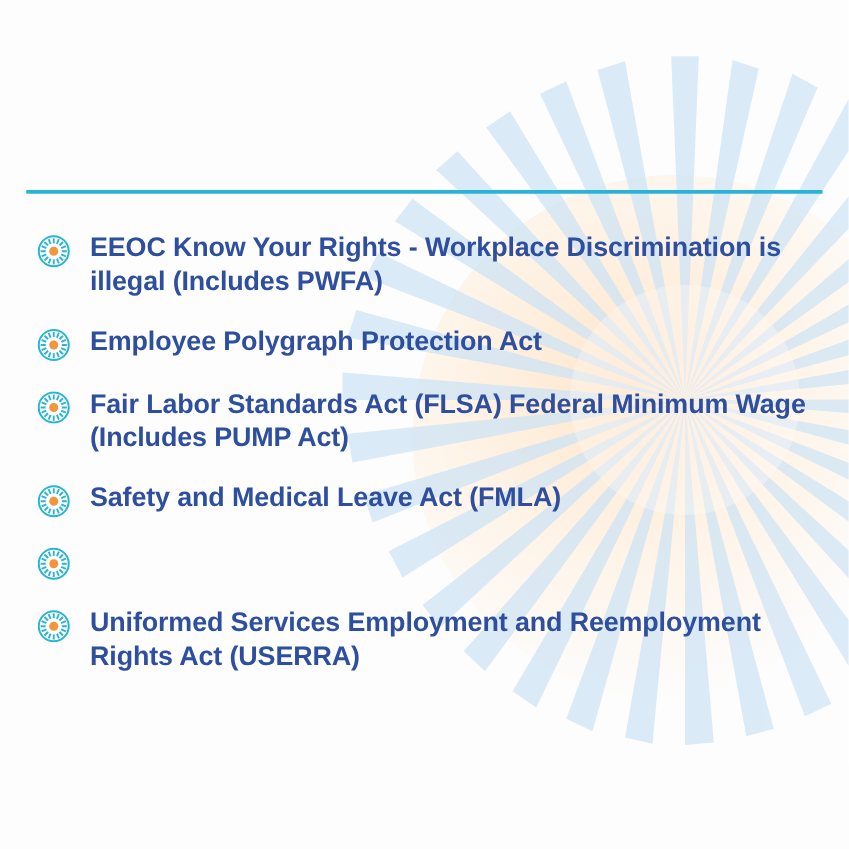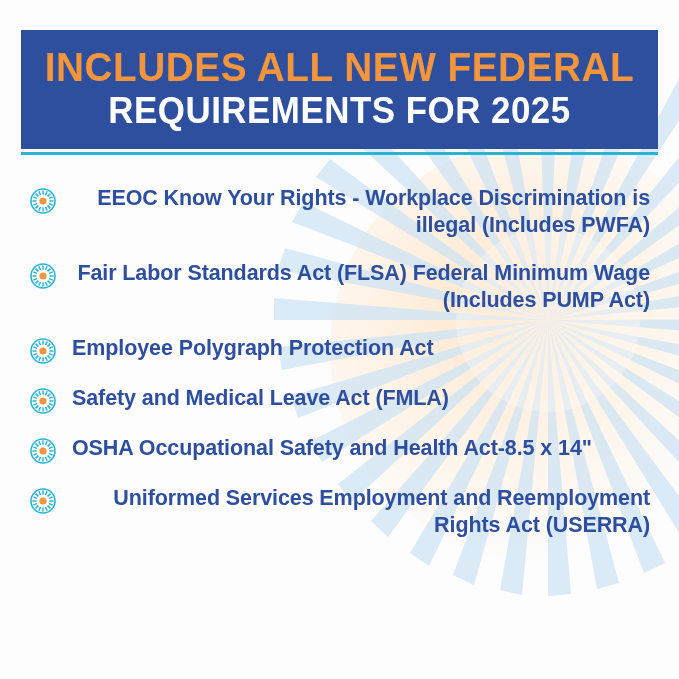--- a/index.html
+++ b/index.html
@@ -69,21 +69,20 @@
     background: #29b4d6;
     z-index: 3;
   }
 
   
   .list {
     position: absolute;
     left: 30px; top: 184px;
     width: 620px;
     z-index: 2;
-    text-align: right;
   }
   .item {
     display: flex;
     align-items: flex-start;
     margin-bottom: 20px;
   }
   .item:last-child { margin-bottom: 14px; }
   .bullet {
     flex: 0 0 auto;
     width: 26px; height: 26px;
@@ -143,24 +142,20 @@
         <polygon points="0,0 -232,-143 -218,-161"></polygon>
         <polygon points="0,0 -199,-184 -182,-199"></polygon>
         <polygon points="0,0 -159,-218 -140,-231"></polygon>
         <polygon points="0,0 -116,-245 -95,-255"></polygon>
         <polygon points="0,0 -70,-264 -48,-271"></polygon>
       </g>
       <circle r="92" fill="#ffffff" opacity="0.35"></circle>
     </g>
   </svg>
 
-  <div class="banner">
-    <div class="banner-line1">INCLUDES ALL NEW FEDERAL</div>
-    <div class="banner-line2">REQUIREMENTS FOR 2025</div>
-  </div>
   <div class="banner-underline"></div>
 
   <div class="list">
 
     <div class="item">
       <span class="bullet">
         <svg width="26" height="26" viewBox="0 0 26 26">
           <circle cx="13" cy="13" r="12" fill="#ffffff" stroke="#29b4d6" stroke-width="1.6"></circle>
           <g stroke="#29b4d6" stroke-width="1.5">
             <line x1="13" y1="2.5" x2="13" y2="23.5"></line>
@@ -190,20 +185,41 @@
             <line x1="20.4" y1="5.6" x2="5.6" y2="20.4"></line>
             <line x1="8.9" y1="3.3" x2="17.1" y2="22.7"></line>
             <line x1="17.1" y1="3.3" x2="8.9" y2="22.7"></line>
             <line x1="3.3" y1="8.9" x2="22.7" y2="17.1"></line>
             <line x1="3.3" y1="17.1" x2="22.7" y2="8.9"></line>
           </g>
           <circle cx="13" cy="13" r="6.5" fill="#ffffff"></circle>
           <circle cx="13" cy="13" r="3.6" fill="#f3953c"></circle>
         </svg>
       </span>
+      <span class="item-text">Employee Polygraph Protection Act</span>
+    </div>
+
+    <div class="item">
+      <span class="bullet">
+        <svg width="26" height="26" viewBox="0 0 26 26">
+          <circle cx="13" cy="13" r="12" fill="#ffffff" stroke="#29b4d6" stroke-width="1.6"></circle>
+          <g stroke="#29b4d6" stroke-width="1.5">
+            <line x1="13" y1="2.5" x2="13" y2="23.5"></line>
+            <line x1="2.5" y1="13" x2="23.5" y2="13"></line>
+            <line x1="5.6" y1="5.6" x2="20.4" y2="20.4"></line>
+            <line x1="20.4" y1="5.6" x2="5.6" y2="20.4"></line>
+            <line x1="8.9" y1="3.3" x2="17.1" y2="22.7"></line>
+            <line x1="17.1" y1="3.3" x2="8.9" y2="22.7"></line>
+            <line x1="3.3" y1="8.9" x2="22.7" y2="17.1"></line>
+            <line x1="3.3" y1="17.1" x2="22.7" y2="8.9"></line>
+          </g>
+          <circle cx="13" cy="13" r="6.5" fill="#ffffff"></circle>
+          <circle cx="13" cy="13" r="3.6" fill="#f3953c"></circle>
+        </svg>
+      </span>
       <span class="item-text">Fair Labor Standards Act (FLSA) Federal Minimum Wage (Includes PUMP Act)</span>
     </div>
 
     <div class="item">
       <span class="bullet">
         <svg width="26" height="26" viewBox="0 0 26 26">
           <circle cx="13" cy="13" r="12" fill="#ffffff" stroke="#29b4d6" stroke-width="1.6"></circle>
           <g stroke="#29b4d6" stroke-width="1.5">
             <line x1="13" y1="2.5" x2="13" y2="23.5"></line>
             <line x1="2.5" y1="13" x2="23.5" y2="13"></line>
@@ -211,41 +227,20 @@
             <line x1="20.4" y1="5.6" x2="5.6" y2="20.4"></line>
             <line x1="8.9" y1="3.3" x2="17.1" y2="22.7"></line>
             <line x1="17.1" y1="3.3" x2="8.9" y2="22.7"></line>
             <line x1="3.3" y1="8.9" x2="22.7" y2="17.1"></line>
             <line x1="3.3" y1="17.1" x2="22.7" y2="8.9"></line>
           </g>
           <circle cx="13" cy="13" r="6.5" fill="#ffffff"></circle>
           <circle cx="13" cy="13" r="3.6" fill="#f3953c"></circle>
         </svg>
       </span>
-      <span class="item-text">Employee Polygraph Protection Act</span>
-    </div>
-
-    <div class="item">
-      <span class="bullet">
-        <svg width="26" height="26" viewBox="0 0 26 26">
-          <circle cx="13" cy="13" r="12" fill="#ffffff" stroke="#29b4d6" stroke-width="1.6"></circle>
-          <g stroke="#29b4d6" stroke-width="1.5">
-            <line x1="13" y1="2.5" x2="13" y2="23.5"></line>
-            <line x1="2.5" y1="13" x2="23.5" y2="13"></line>
-            <line x1="5.6" y1="5.6" x2="20.4" y2="20.4"></line>
-            <line x1="20.4" y1="5.6" x2="5.6" y2="20.4"></line>
-            <line x1="8.9" y1="3.3" x2="17.1" y2="22.7"></line>
-            <line x1="17.1" y1="3.3" x2="8.9" y2="22.7"></line>
-            <line x1="3.3" y1="8.9" x2="22.7" y2="17.1"></line>
-            <line x1="3.3" y1="17.1" x2="22.7" y2="8.9"></line>
-          </g>
-          <circle cx="13" cy="13" r="6.5" fill="#ffffff"></circle>
-          <circle cx="13" cy="13" r="3.6" fill="#f3953c"></circle>
-        </svg>
-      </span>
       <span class="item-text">Safety and Medical Leave Act (FMLA)</span>
     </div>
 
     <div class="item">
       <span class="bullet">
         <svg width="26" height="26" viewBox="0 0 26 26">
           <circle cx="13" cy="13" r="12" fill="#ffffff" stroke="#29b4d6" stroke-width="1.6"></circle>
           <g stroke="#29b4d6" stroke-width="1.5">
             <line x1="13" y1="2.5" x2="13" y2="23.5"></line>
             <line x1="2.5" y1="13" x2="23.5" y2="13"></line>
@@ -253,21 +248,20 @@
             <line x1="20.4" y1="5.6" x2="5.6" y2="20.4"></line>
             <line x1="8.9" y1="3.3" x2="17.1" y2="22.7"></line>
             <line x1="17.1" y1="3.3" x2="8.9" y2="22.7"></line>
             <line x1="3.3" y1="8.9" x2="22.7" y2="17.1"></line>
             <line x1="3.3" y1="17.1" x2="22.7" y2="8.9"></line>
           </g>
           <circle cx="13" cy="13" r="6.5" fill="#ffffff"></circle>
           <circle cx="13" cy="13" r="3.6" fill="#f3953c"></circle>
         </svg>
       </span>
-      <span class="item-text">OSHA Occupational Safety and Health Act-8.5 x 14"</span>
     </div>
 
     <div class="item">
       <span class="bullet">
         <svg width="26" height="26" viewBox="0 0 26 26">
           <circle cx="13" cy="13" r="12" fill="#ffffff" stroke="#29b4d6" stroke-width="1.6"></circle>
           <g stroke="#29b4d6" stroke-width="1.5">
             <line x1="13" y1="2.5" x2="13" y2="23.5"></line>
             <line x1="2.5" y1="13" x2="23.5" y2="13"></line>
             <line x1="5.6" y1="5.6" x2="20.4" y2="20.4"></line>

